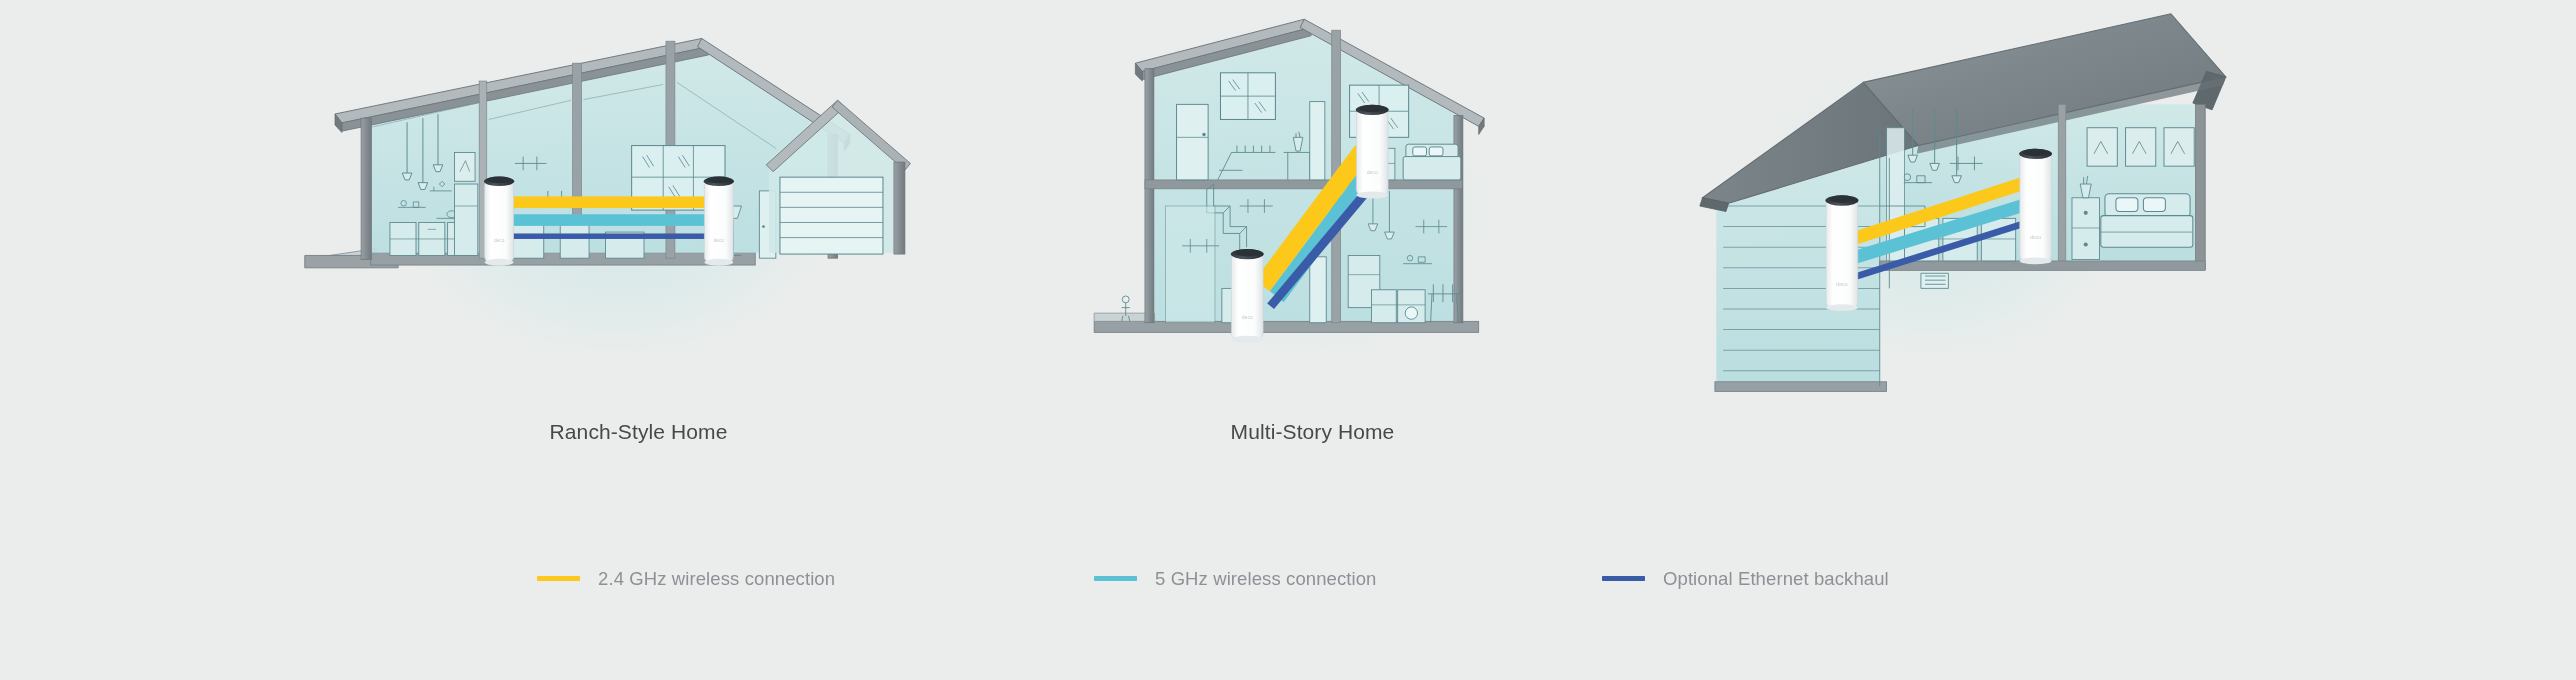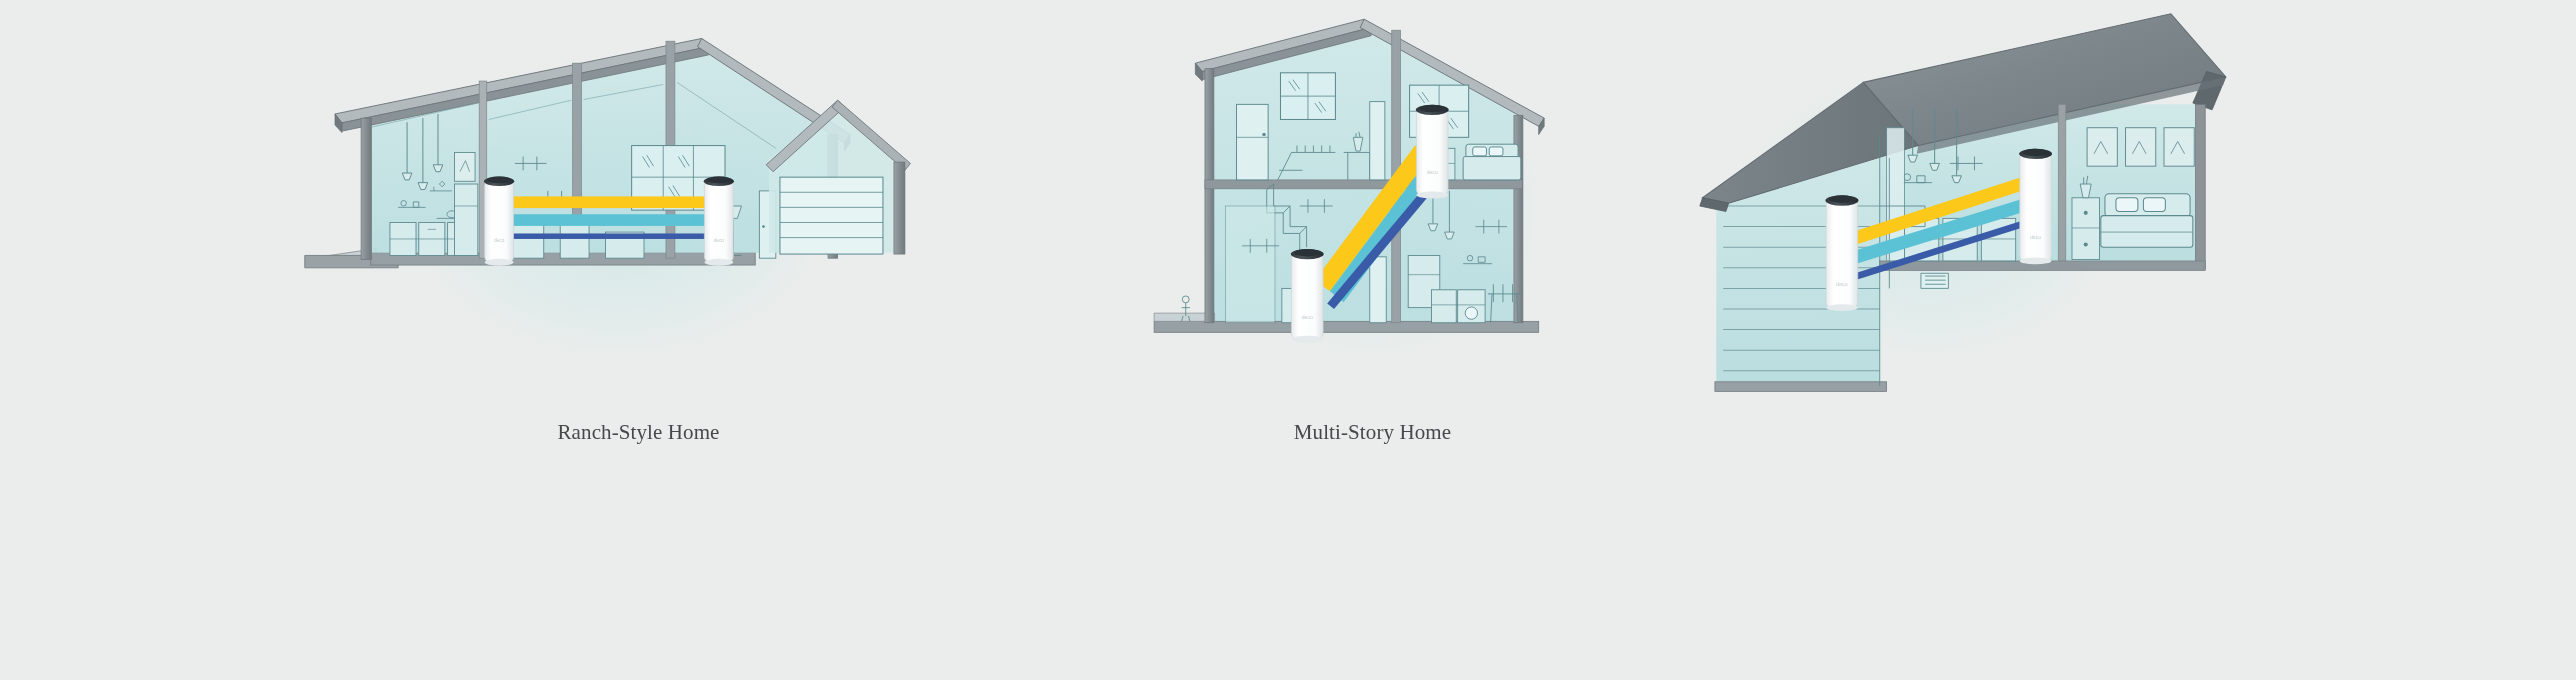--- a/index.html
+++ b/index.html
@@ -26,38 +26,38 @@
     top: 0;
     width: 2576px;
     height: 481px;
   }
   .scene {
     position: absolute;
     top: 0;
     height: 481px;
   }
   .scene-1 { left: 295px;  width: 687px; }
-  .scene-2 { left: 1132px; width: 481px;  }
+  .scene-2 { left: 1072px; width: 481px;  }
   .scene-3 { left: 1683px; width: 550px;  }
 
   .illo {
     position: absolute;
     left: 0;
     top: 0;
   }
 
   .caption {
     position: absolute;
     top: 420px;
     width: 100%;
     text-align: center;
     font-size: 21px;
     letter-spacing: 0.1px;
     color: #45494c;
-    font-family: Liberation Serif, serif;
+    font-family: Liberation Sans, sans-serif;
     white-space: nowrap;
   }
 
   
   .legend {
     position: absolute;
     left: 0;
     top: 558px;
     width: 2576px;
     height: 48px;
@@ -614,15 +614,33 @@
           <ellipse cx="513" cy="224" rx="24" ry="7.5" fill="url(#capg3)"></ellipse>
           <ellipse cx="513" cy="222" rx="19" ry="5.5" fill="#2b3237"></ellipse>
           <ellipse cx="513" cy="380" rx="23" ry="5" fill="#e4e9eb"></ellipse>
           <text x="513" y="348" font-size="7.5" fill="#c3cbce" text-anchor="middle" font-family="Liberation Sans, sans-serif">deco</text>
         </g>
       </svg>
     </div>
 
   </div>
 
+  <div class="legend">
+
+    <div class="legend-item legend-item-0">
+      <span class="legend-swatch" style="background:#fcc81a"></span>
+      <span class="legend-label">2.4 GHz wireless connection</span>
+    </div>
+
+    <div class="legend-item legend-item-1">
+      <span class="legend-swatch" style="background:#5bc2d6"></span>
+      <span class="legend-label">5 GHz wireless connection</span>
+    </div>
+
+    <div class="legend-item legend-item-2">
+      <span class="legend-swatch" style="background:#3a5ba8"></span>
+      <span class="legend-label">Optional Ethernet backhaul</span>
+    </div>
+
+  </div>
 
 </div>
 
 
 </body></html>

